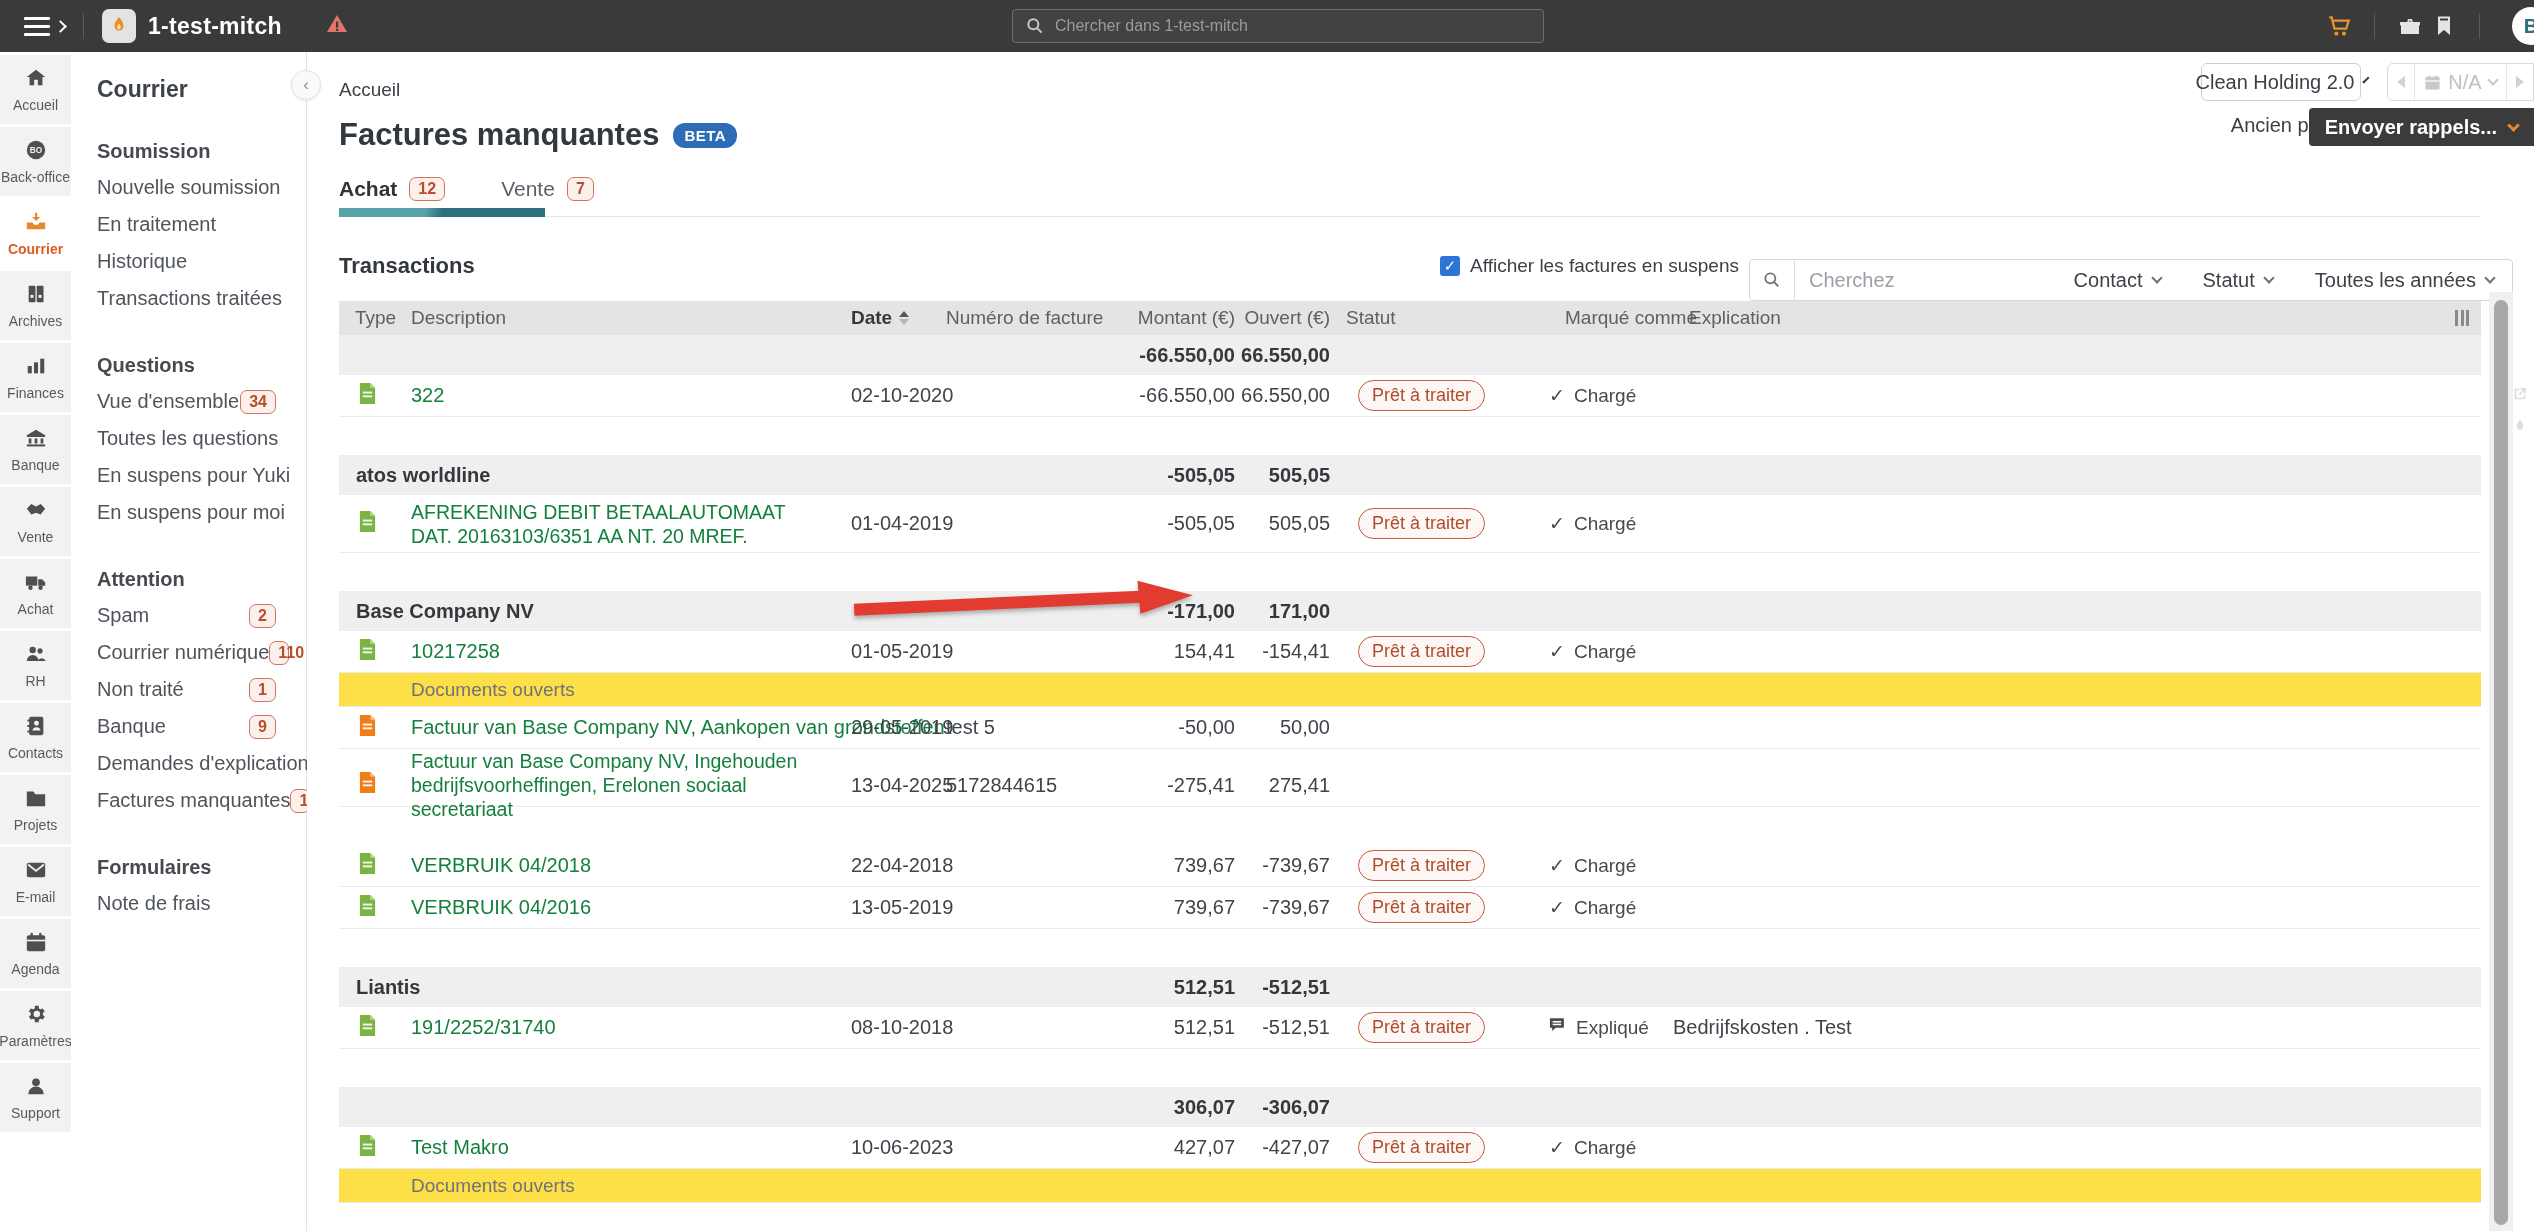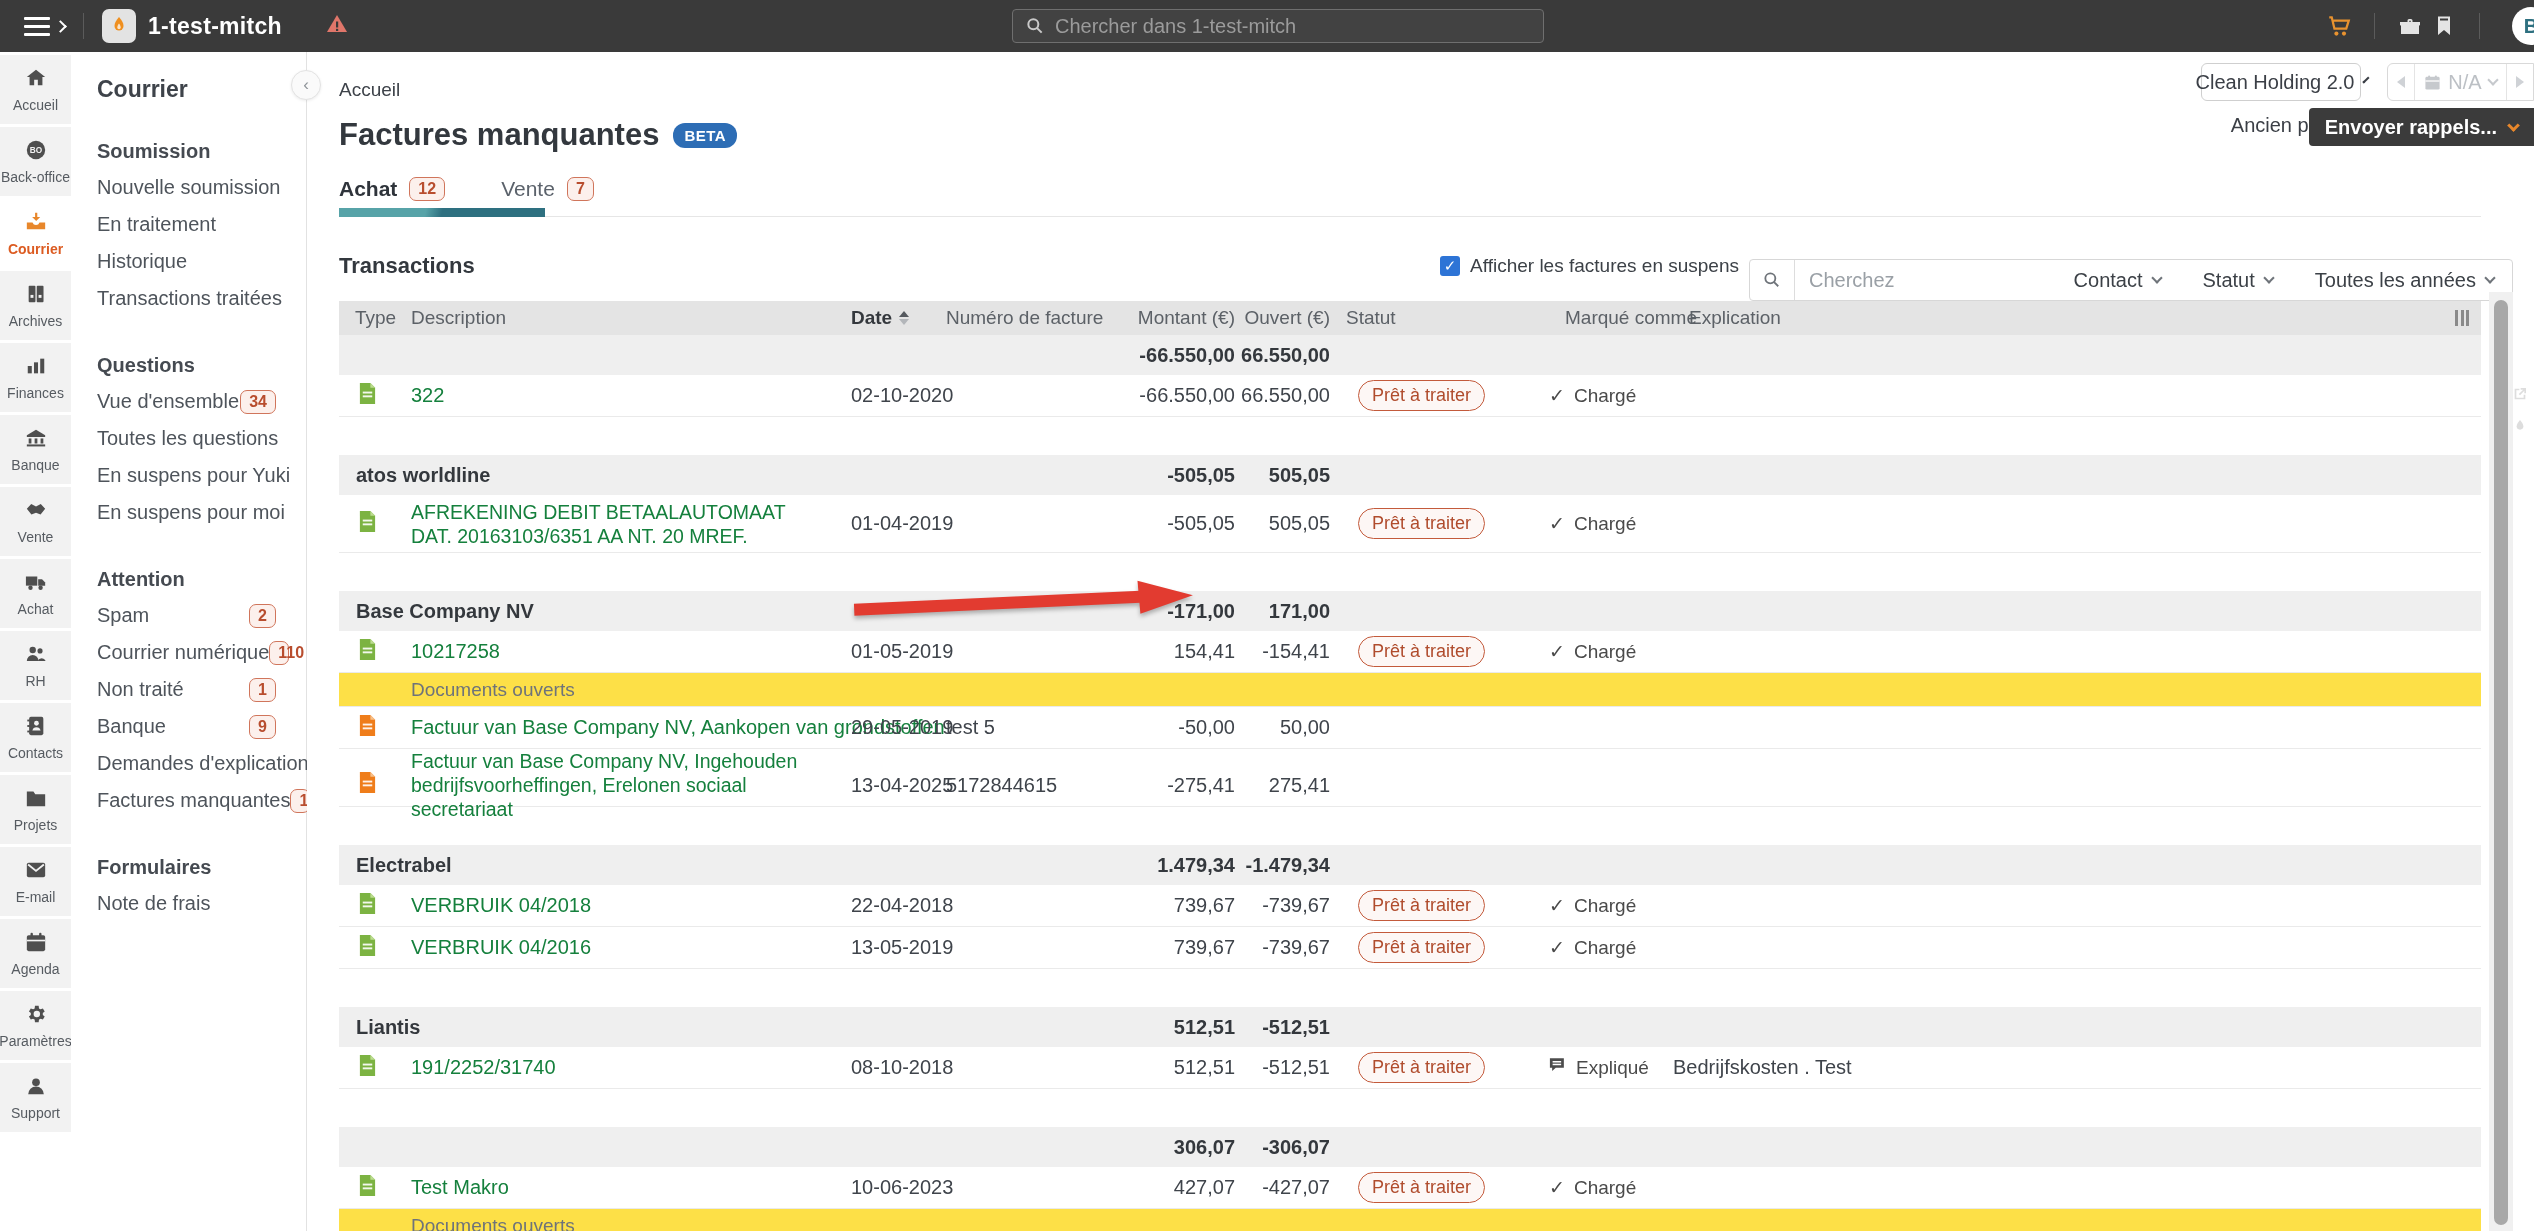--- a/index.html
+++ b/index.html
@@ -12,21 +12,21 @@
   .hamburger { display:flex; align-items:center; gap:6px; margin-left:24px; cursor:pointer; }
   .hamburger .bars { display:flex; flex-direction:column; gap:5px; }
   .hamburger .bars span { display:block; width:26px; height:3px; background:#fff; border-radius:1px; }
   .hamburger .chev-r { width:9px; height:9px; border-right:2.5px solid #fff; border-bottom:2.5px solid #fff; transform:rotate(-45deg); }
   .tb-div { width:1px; height:26px; background:#5b5b5b; margin:0 18px; }
   .logo { width:34px; height:34px; border-radius:7px; background:#e3e3e3; display:flex; align-items:center; justify-content:center; margin-right:12px; }
   .company-name { font-size:23px; font-weight:bold; letter-spacing:.3px; }
   .warn-icon { margin-left:42px; }
   .tb-search { position:absolute; left:1012px; top:9px; width:532px; height:34px; background:#424242; border:1px solid #6f6f6f; border-radius:4px; display:flex; align-items:center; padding:0 12px; gap:10px; }
   .tb-search svg { flex:none; }
-  .tb-search input { flex:1; background:transparent; border:none; outline:none; color:#22c55e; font-size:20px; font-family:inherit; }
+  .tb-search input { flex:1; background:transparent; border:none; outline:none; color:#22c55e; font-size:16px; font-family:inherit; }
   .tb-search input::placeholder { color:#9b9b9b; }
   .tb-right { position:absolute; right:0; top:0; height:52px; display:flex; align-items:center; }
   .tb-icon { width:34px; display:flex; justify-content:center; cursor:pointer; color:#e2e2e2; }
   .avatar { width:38px; height:38px; border-radius:50%; background:#fff; color:#2e7080; font-weight:bold; font-size:20px; display:flex; align-items:center; justify-content:center; margin-left:14px; margin-right:-16px; }
 
   
   .body-row { display:flex; height:1179px; }
 
   
   .rail { width:71px; background:#fff; display:flex; flex-direction:column; gap:3px; padding-top:3px; flex:none; }
@@ -599,25 +599,20 @@
               <div class="tc">13-04-2025</div>
               <div class="tc">5172844615</div>
               <div class="tc right">-275,41</div>
               <div class="tc right">275,41</div>
               <div class="tc" style="padding-left: 0px;"></div>
               <div class="tc marked"></div>
               <div class="tc" style="padding-left: 0px;"></div>
               <div class="tc"></div>
             </div>
             <div class="spacer"></div>
-            <div class="tgrid grow">
-              <div class="gname">Electrabel</div>
-              <div class="gm" style="grid-column: 5;">1.479,34</div>
-              <div class="gm" style="grid-column: 6;">-1.479,34</div>
-            </div>
             <div class="tgrid trow">
               <div class="tc type">
                 <span><svg width="19" height="23" viewBox="0 0 20 24">
                     <path d="M2 1h11l5 5v17H2z" fill="#7cb342"></path>
                     <path d="M13 1l5 5h-5z" fill="#bcdc90"></path>
                     <rect x="5" y="10" width="10" height="2" fill="#fff" opacity=".9"></rect>
                     <rect x="5" y="14" width="10" height="2" fill="#fff" opacity=".9"></rect>
                   </svg></span>
               </div>
               <div class="tc desc"><a>VERBRUIK 04/2018</a></div>

